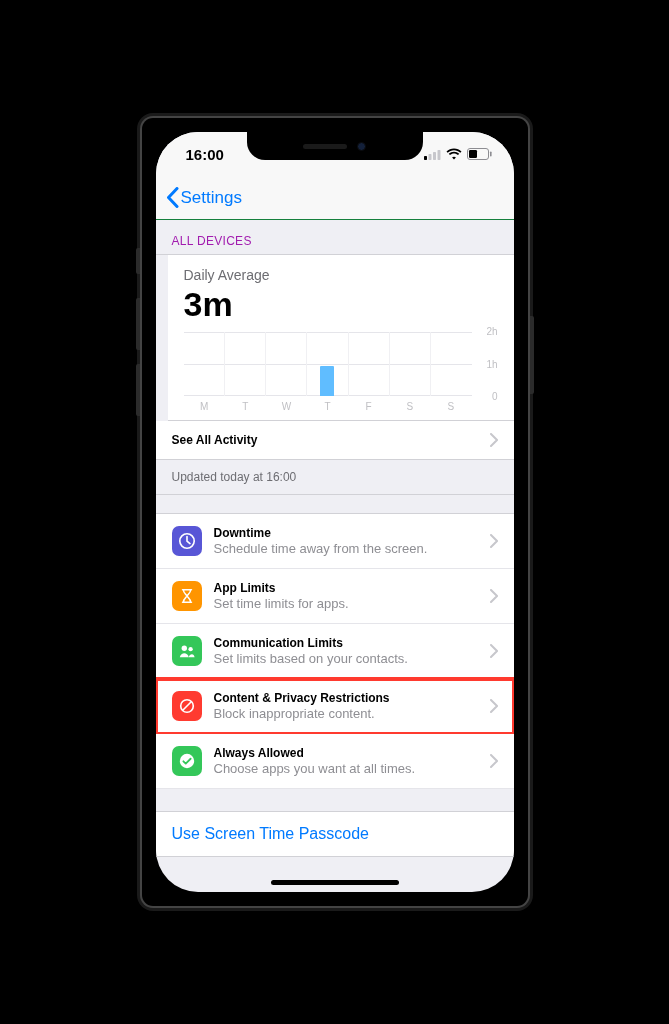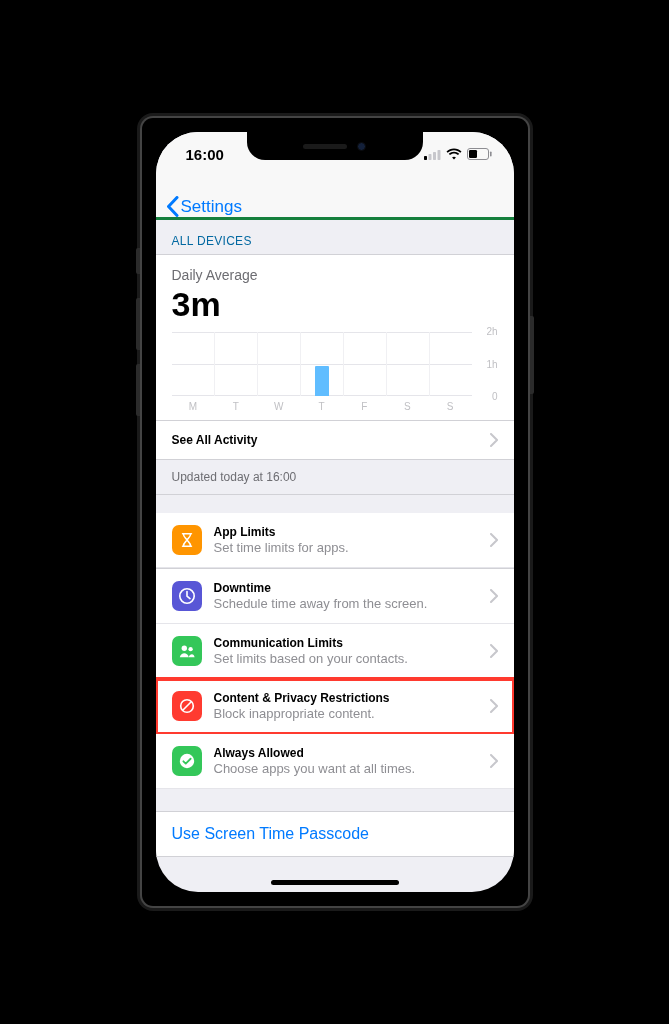--- a/index.html
+++ b/index.html
@@ -55,42 +55,43 @@
     padding: 0 20px 0 24px;
     font-size: 15px; font-weight:600;
     position:relative; z-index:5;
   }
   .status-time { margin-left: 6px; }
   .status-icons { display:flex; align-items:center; gap:5px; margin-right:2px; }
 
   .navbar {
     height: 44px;
     background: #f8f8f8;
-    border-bottom: 3px solid #15803d;
-    display:flex; align-items:flex-end;
+    border-bottom: 1px solid #15803d;
+    display:flex; align-items:center;
     padding: 0 10px;
     position:relative;
   }
   .back-btn { display:flex; align-items:center; color:#007aff; font-size:17px; gap:2px; }
   .nav-title {
     position:absolute; left:0; right:0; text-align:center;
     font-size:17px; font-weight:600; pointer-events:none;
   }
 
   .content { height: calc(100% - 44px - 44px - 28px); overflow-y:hidden; }
 
   .section-header {
     padding: 14px 16px 6px;
-    font-size:12px; color:#0369a1; text-transform:uppercase; letter-spacing:.3px;
+    font-size:12px; color:#a21caf; text-transform:uppercase; letter-spacing:.3px;
     background:#efeff4;
     border-bottom:1px solid #d1d1d6;
   }
   .chart-card {
     background:#fff; padding: 12px 16px 8px;
     border-bottom:1px solid #d1d1d6;
+    margin-left:12px;
   }
   .chart-card .label { color:#6d6d72; font-size:14px; }
   .chart-card .value { font-size:34px; font-weight:700; margin-top:2px; }
   .chart-area {
     margin-top:8px;
     height:80px;
     position:relative;
   }
   .chart-grid {
     position:absolute; inset:0 26px 16px 0;
@@ -263,45 +264,45 @@
           </div>
         <svg class="chev" width="8" height="14" viewBox="0 0 8 14">
             <path d="M1 1l6 6-6 6" fill="none" stroke="#c7c7cc" stroke-width="2" stroke-linecap="round"></path>
           </svg>
       </div>
 
       <div class="updated-row">Updated today at 16:00</div>
 
       <div class="spacer sm"></div>
 
+      <div class="row group-top">
+        <div class="app-icon" style="background:#5856d6">
+          <svg width="18" height="18" viewBox="0 0 20 20">
+              <circle cx="10" cy="10" r="8" fill="none" stroke="#fff" stroke-width="1.8"></circle>
+              <path d="M10 5v5.2l3.3 2.6" fill="none" stroke="#fff" stroke-width="1.8" stroke-linecap="round"></path>
+            </svg>
+        </div>
+        <div class="row-text">
+          <div class="row-title">Downtime</div>
+          <div class="row-sub">Schedule time away from the screen.</div>
+        </div>
+        <svg class="chev" width="8" height="14" viewBox="0 0 8 14">
+            <path d="M1 1l6 6-6 6" fill="none" stroke="#c7c7cc" stroke-width="2" stroke-linecap="round"></path>
+          </svg>
+      </div>
+
       <div class="row">
         <div class="app-icon" style="background:#ff9500">
           <svg width="18" height="18" viewBox="0 0 20 20">
               <path d="M5 3h10M5 17h10M6 3c0 4 3 5 4 7-1 2-4 3-4 7M14 3c0 4-3 5-4 7 1 2 4 3 4 7" fill="none" stroke="#fff" stroke-width="1.6" stroke-linecap="round"></path>
             </svg>
         </div>
         <div class="row-text">
           <div class="row-title">App Limits</div>
           <div class="row-sub">Set time limits for apps.</div>
-        </div>
-        <svg class="chev" width="8" height="14" viewBox="0 0 8 14">
-            <path d="M1 1l6 6-6 6" fill="none" stroke="#c7c7cc" stroke-width="2" stroke-linecap="round"></path>
-          </svg>
-      </div>
-
-      <div class="row group-top">
-        <div class="app-icon" style="background:#5856d6">
-          <svg width="18" height="18" viewBox="0 0 20 20">
-              <circle cx="10" cy="10" r="8" fill="none" stroke="#fff" stroke-width="1.8"></circle>
-              <path d="M10 5v5.2l3.3 2.6" fill="none" stroke="#fff" stroke-width="1.8" stroke-linecap="round"></path>
-            </svg>
-        </div>
-        <div class="row-text">
-          <div class="row-title">Downtime</div>
-          <div class="row-sub">Schedule time away from the screen.</div>
         </div>
         <svg class="chev" width="8" height="14" viewBox="0 0 8 14">
             <path d="M1 1l6 6-6 6" fill="none" stroke="#c7c7cc" stroke-width="2" stroke-linecap="round"></path>
           </svg>
       </div>
 
       <div class="row">
         <div class="app-icon" style="background:#34c759">
           <svg width="18" height="18" viewBox="0 0 20 20">
               <circle cx="7" cy="7" r="3" fill="#fff"></circle>

